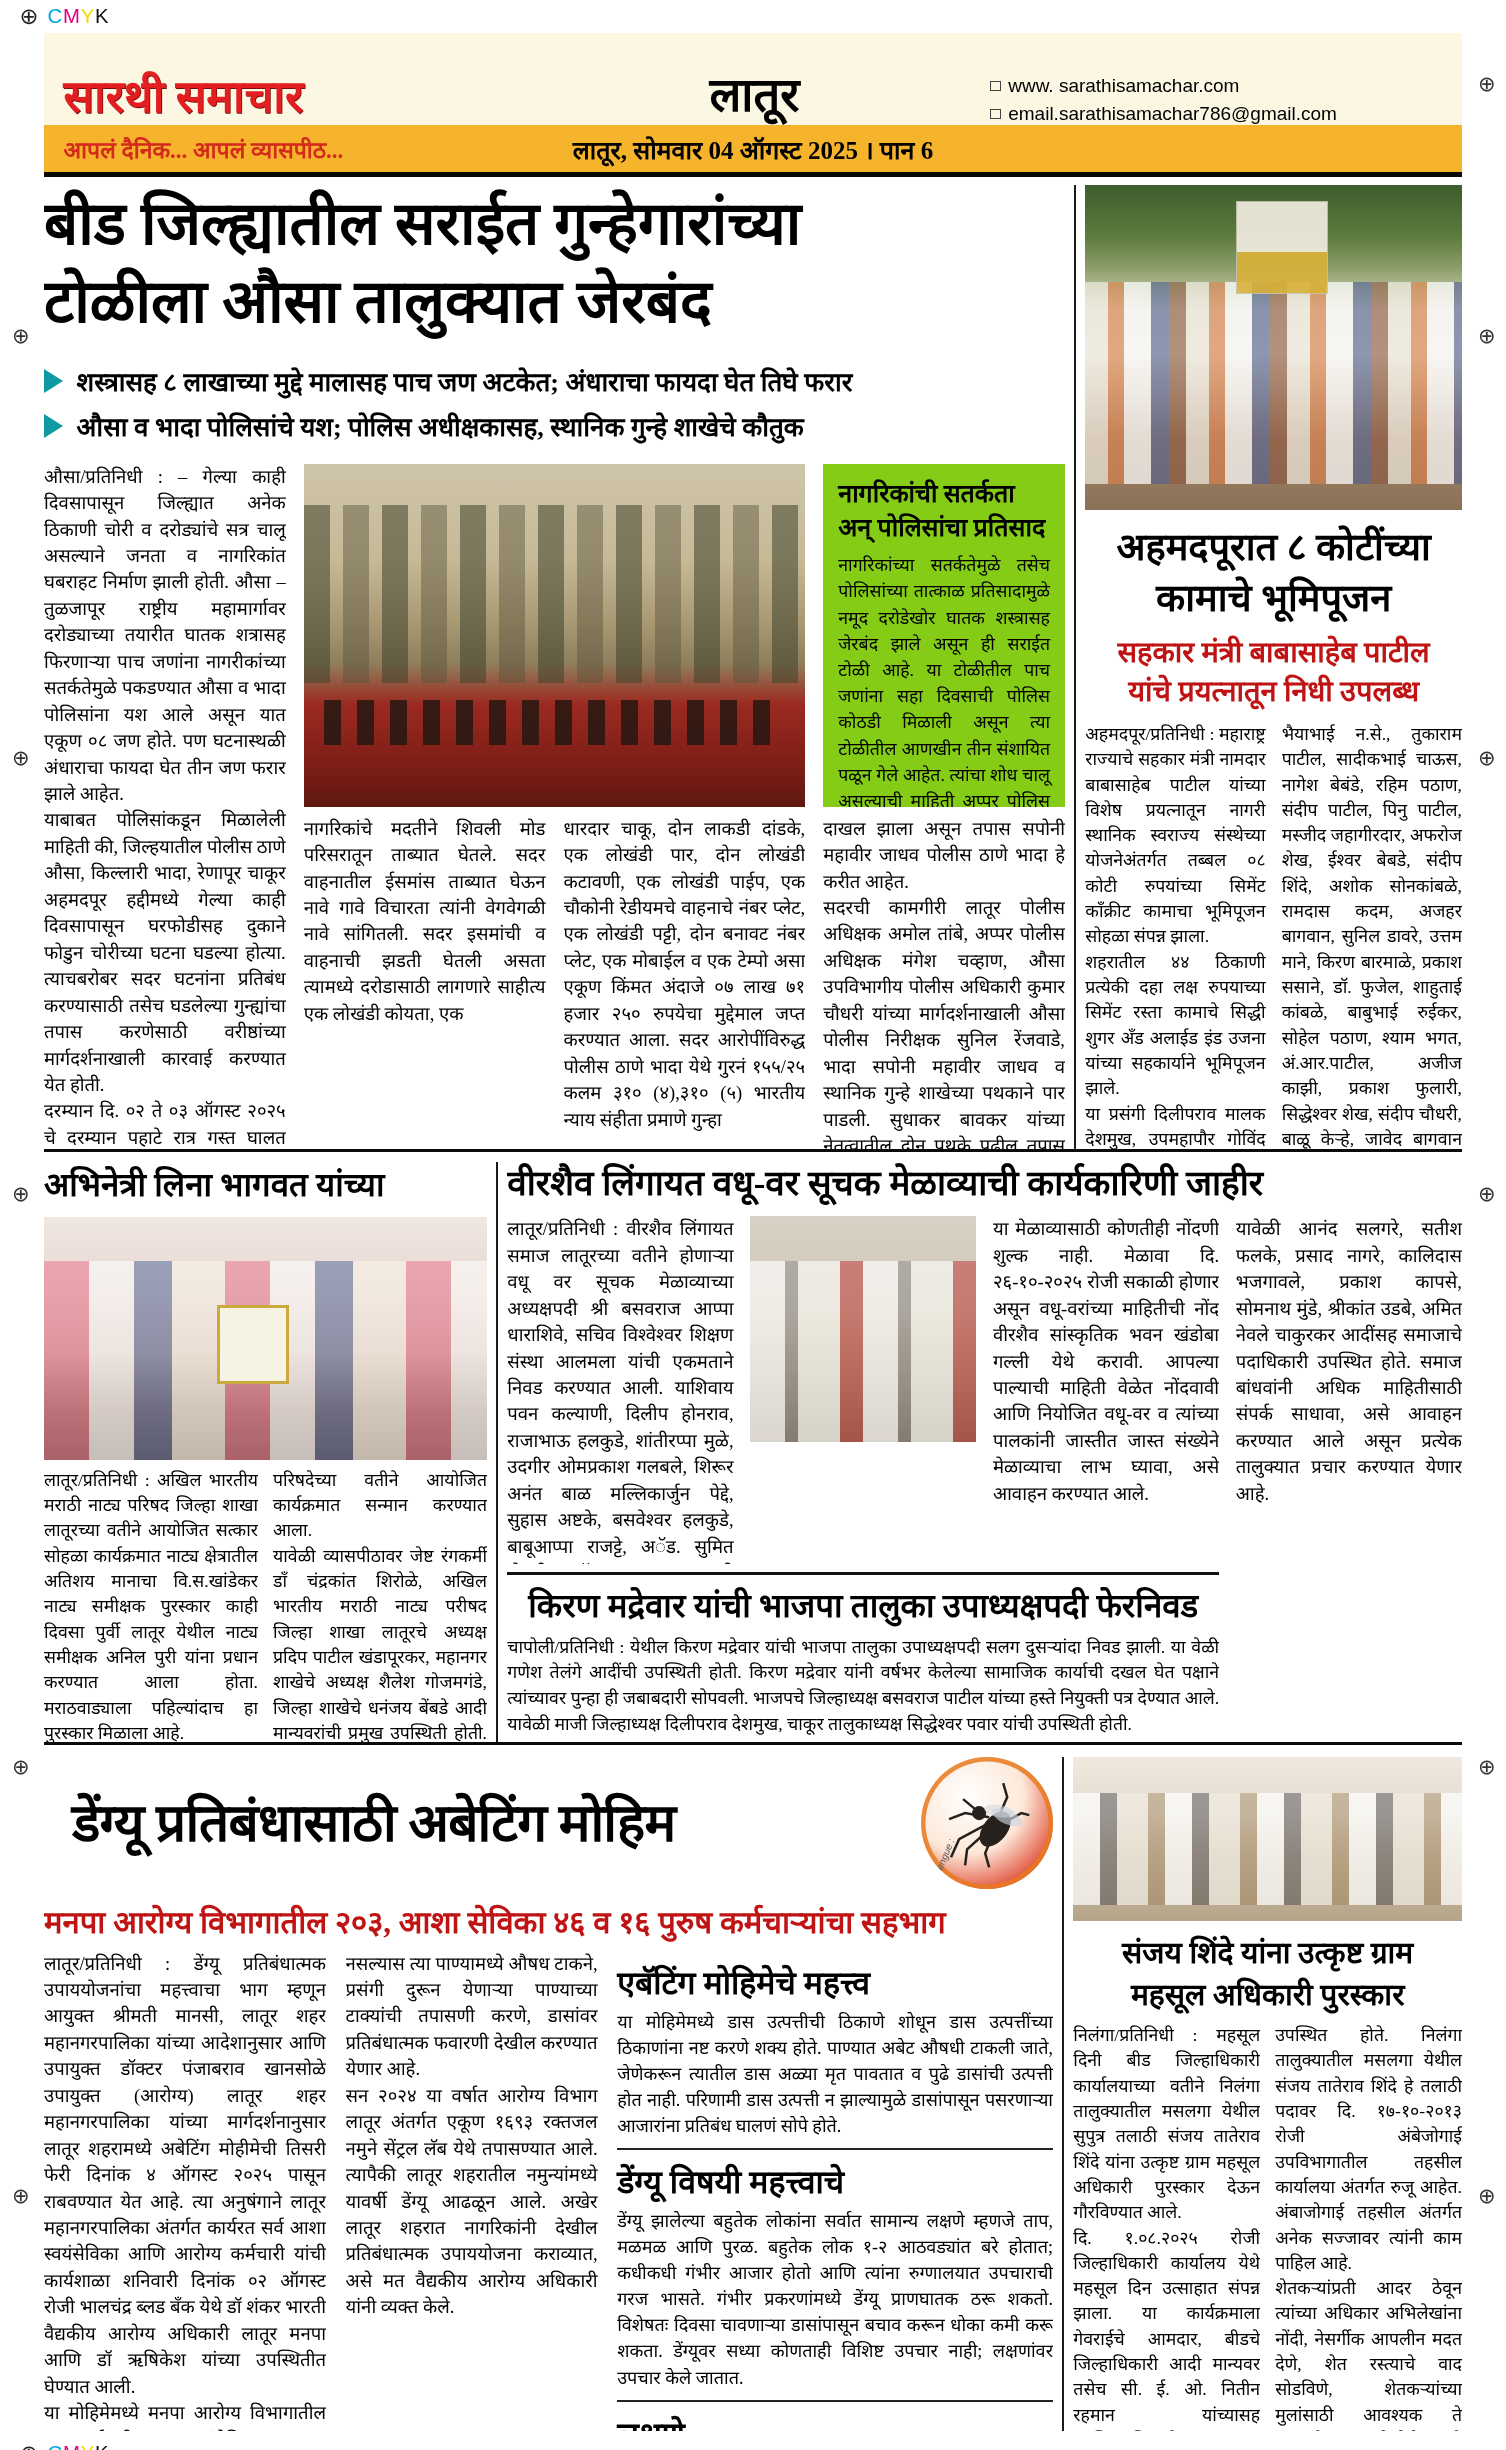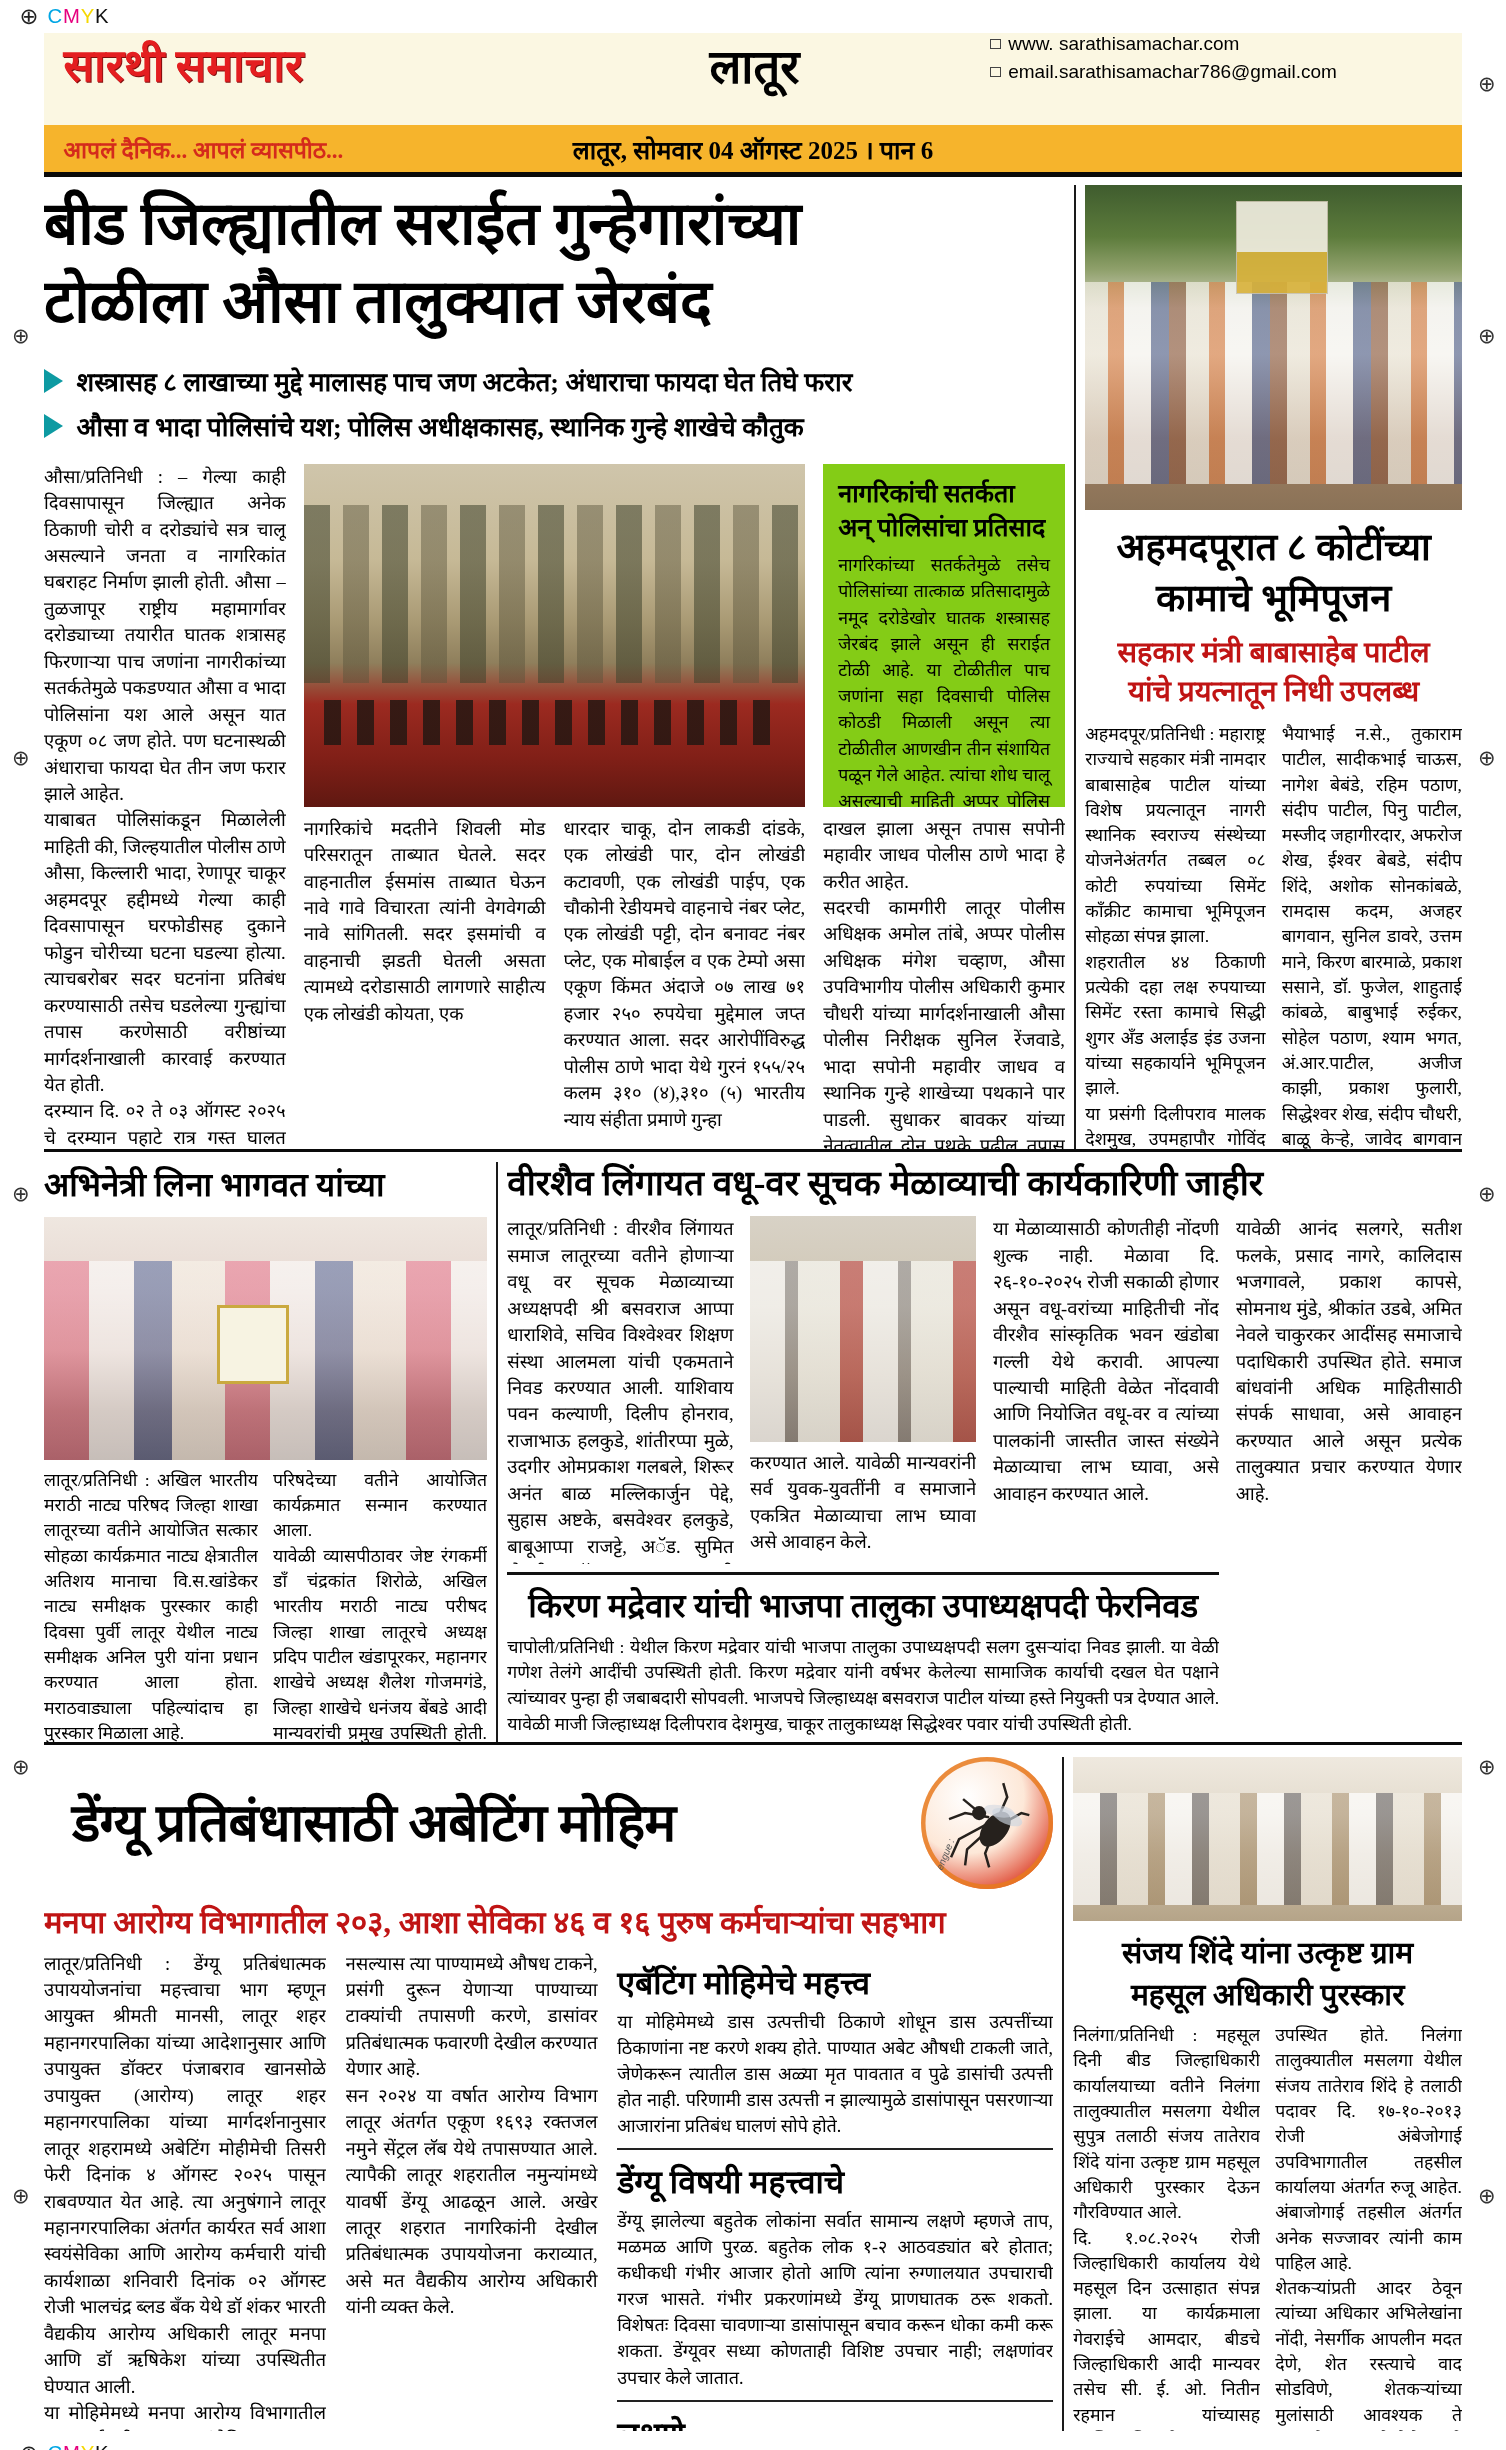--- a/index.html
+++ b/index.html
@@ -5,21 +5,21 @@
   html,body{margin:0;padding:0;background:#ffffff;}
   .page{width:1506px;height:2450px;position:relative;overflow:hidden;background:#fff;
         font-family:"Liberation Serif","DejaVu Serif",serif;color:#000;}
   
   .presstrip{display:flex;align-items:center;gap:9px;height:33px;padding-left:19.6px;}
   .reg{font-size:22.6px;color:#222;font-family:"DejaVu Sans",sans-serif;line-height:1;}
   .cmyk{font-family:"Liberation Sans","DejaVu Sans",sans-serif;font-size:20.3px;letter-spacing:0.8px;display:flex;}
   .lc0{color:#00a6e4}.lc1{color:#e6007e}.lc2{color:#f5d800}.lc3{color:#111}
   .edge{position:absolute;font-size:21px;color:#333;font-family:"DejaVu Sans",sans-serif;}
   
-  .masthead{margin:0 44px;background:#fbf7e2;height:92px;display:flex;align-items:flex-start;padding:0 19.6px;}
+  .masthead{margin:0 44px;background:#fbf7e2;height:92px;display:flex;align-items:flex-end;padding:0 19.6px;}
   .mast-title{color:#e41e20;font-size:45px;font-weight:bold;width:482px;text-shadow:0.8px 0.8px 0 #7e0d0d;}
   .mast-city{font-size:47px;font-weight:bold;text-align:center;flex:1;}
   .mast-contact{width:452px;font-family:"Liberation Sans","DejaVu Sans",sans-serif;font-size:19px;
                 display:flex;flex-direction:column;gap:6px;padding-left:27px;}
   .contact-line{display:flex;align-items:center;gap:7.5px;}
   .sq{width:8.3px;height:8.3px;border:1.5px solid #444;display:inline-block;flex:0 0 auto;}
   
   .datestrip{margin:0 44px;background:#f6b42c;height:47px;display:flex;align-items:center;
              padding:0 19.6px;border-bottom:5.3px solid #0a0a0a;position:relative;}
   .tagline{color:#d42a1c;font-weight:bold;font-size:23px;width:482px;}
@@ -224,21 +224,20 @@
         </div>
       </div>
       <div class="vr"></div>
       <div class="bandb-right">
         <div class="me-hl">वीरशैव लिंगायत वधू-वर सूचक मेळाव्याची कार्यकारिणी जाहीर</div>
         <div class="me-grid">
           <div class="coltext m1">लातूर/प्रतिनिधी : वीरशैव लिंगायत समाज लातूरच्या वतीने होणाऱ्या वधू वर सूचक मेळाव्याच्या अध्यक्षपदी श्री बसवराज आप्पा धाराशिवे, सचिव विश्वेश्वर शिक्षण संस्था आलमला यांची एकमताने निवड करण्यात आली. याशिवाय पवन कल्याणी, दिलीप होनराव, राजाभाऊ हलकुडे, शांतीरप्पा मुळे, उदगीर ओमप्रकाश गलबले, शिरूर अनंत बाळ मल्लिकार्जुन पेद्दे, सुहास अष्टके, बसवेश्वर हलकुडे, बाबूआप्पा राजट्टे, अॅड. सुमित जेजुरी, अॅड. युवराज कल्याणी यांची कार्यकारणी सदस्य म्हणून निवड करण्यात आली.
 वीरशैव लिंगायत समाजाचे श्री उमाकांत यांनी मेळाव्याच्या प्रचार कार्यास वेग देण्याचे आवाहन केले.</div>
           <div class="m2">
             <div class="photo photo-melava"></div>
-            <div class="coltext">करण्यात आले. यावेळी मान्यवरांनी सर्व युवक-युवतींनी व समाजाने एकत्रित मेळाव्याचा लाभ घ्यावा असे आवाहन केले.</div>
           </div>
           <div class="coltext m3">या मेळाव्यासाठी कोणतीही नोंदणी शुल्क नाही. मेळावा दि. २६-१०-२०२५ रोजी सकाळी होणार असून वधू-वरांच्या माहितीची नोंद वीरशैव सांस्कृतिक भवन खंडोबा गल्ली येथे करावी. आपल्या पाल्याची माहिती वेळेत नोंदवावी आणि नियोजित वधू-वर व त्यांच्या पालकांनी जास्तीत जास्त संख्येने मेळाव्याचा लाभ घ्यावा, असे आवाहन करण्यात आले.</div>
           <div class="coltext m4" able="false">यावेळी आनंद सलगरे, सतीश फलके, प्रसाद नागरे, कालिदास भजगावले, प्रकाश कापसे, सोमनाथ मुंडे, श्रीकांत उडबे, अमित नेवले चाकुरकर आदींसह समाजाचे पदाधिकारी उपस्थित होते. समाज बांधवांनी अधिक माहितीसाठी संपर्क साधावा, असे आवाहन करण्यात आले असून प्रत्येक तालुक्यात प्रचार करण्यात येणार आहे.</div>
           <div class="madrewar">
             <div class="md-hl">किरण मद्रेवार यांची भाजपा तालुका उपाध्यक्षपदी फेरनिवड</div>
             <div class="md-body">चापोली/प्रतिनिधी : येथील किरण मद्रेवार यांची भाजपा तालुका उपाध्यक्षपदी सलग दुसऱ्यांदा निवड झाली. या वेळी गणेश तेलंगे आदींची उपस्थिती होती. किरण मद्रेवार यांनी वर्षभर केलेल्या सामाजिक कार्याची दखल घेत पक्षाने त्यांच्यावर पुन्हा ही जबाबदारी सोपवली. भाजपचे जिल्हाध्यक्ष बसवराज पाटील यांच्या हस्ते नियुक्ती पत्र देण्यात आले. यावेळी माजी जिल्हाध्यक्ष दिलीपराव देशमुख, चाकूर तालुकाध्यक्ष सिद्धेश्वर पवार यांची उपस्थिती होती.</div>
           </div>
         </div>
       </div>
     </div>

